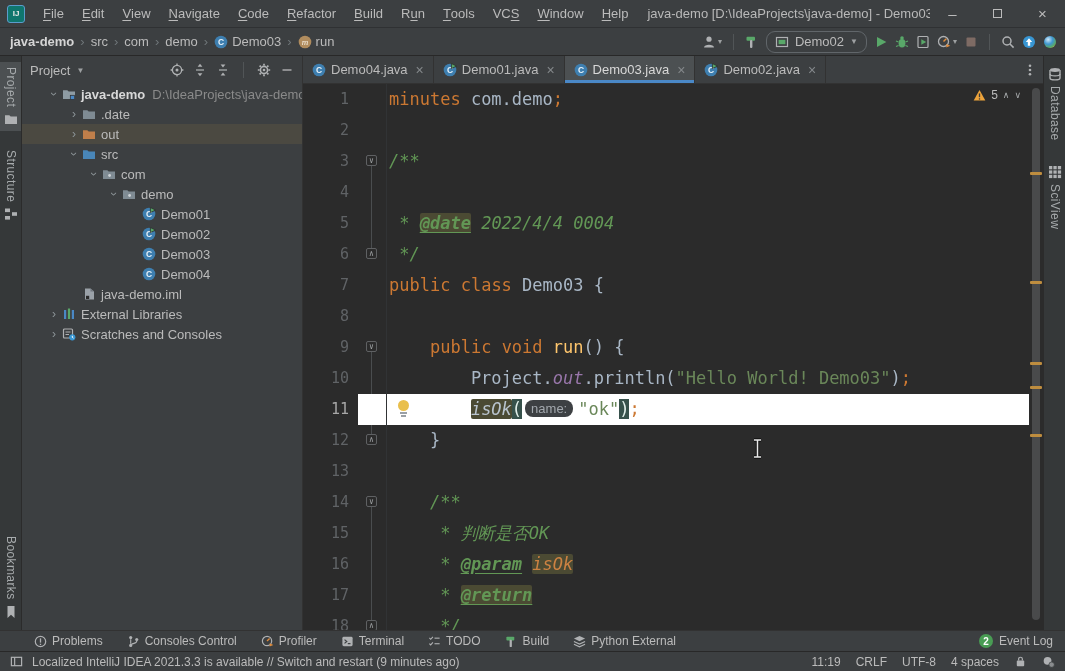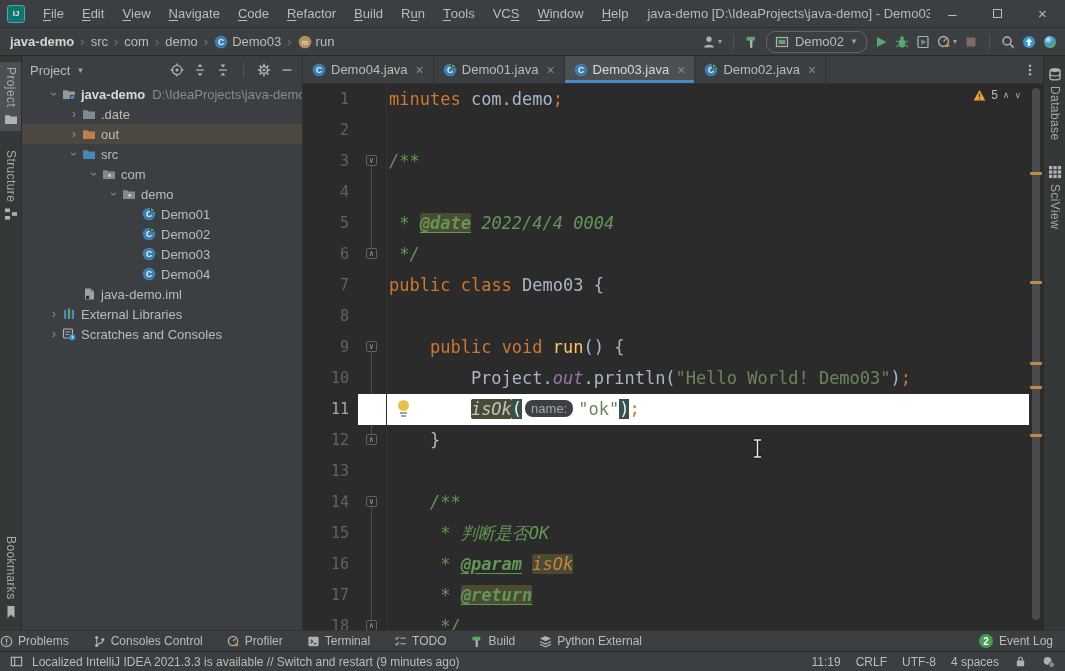--- a/index.html
+++ b/index.html
@@ -87,21 +87,21 @@
   .bulb{position:absolute;left:94px;top:6px;width:12px}
   .bulb .b1{width:11px;height:11px;border-radius:50%;background:#E9BF4C;margin:0 auto}
   .bulb .b2{width:7px;height:2px;background:#9AA0A6;margin:1px auto 0}
   .bulb .b3{width:5px;height:2px;background:#9AA0A6;margin:1px auto 0}
   .scroll-thumb{position:absolute;right:3px;top:4px;bottom:10px;width:8px;border-radius:4px;background:rgba(164,168,172,.25)}
   .scroll-mark{position:absolute;right:1px;width:12px;height:3px;background:#BE8D3F;border-radius:1px;z-index:3}
   .inspection{position:absolute;top:4px;right:22px;display:flex;align-items:center;gap:5px;font-size:12px;color:#BBBBBB;z-index:4}
   .insp-chev{font-size:9px;color:#A7AAAC}
   
   .bottombar{position:absolute;left:0;right:0;bottom:20px;height:21px;background:#3C3F41;border-top:1px solid #323232;
-             display:flex;align-items:center;gap:24px;font-size:12px}
+             display:flex;align-items:center;padding-left:34px;gap:24px;font-size:12px}
   .bb-item{display:flex;align-items:center;gap:5px;color:#BBBBBB}
   .bb-right{margin-left:auto;margin-right:12px;display:flex;align-items:center;gap:6px}
   .badge{width:14px;height:14px;border-radius:50%;background:#499C54;color:#fff;font-size:10px;font-weight:bold;
          display:flex;align-items:center;justify-content:center}
   .statusbar{position:absolute;left:0;right:0;bottom:0;height:20px;background:#3C3F41;border-top:1px solid #282828;
              display:flex;align-items:center;padding:0 10px;gap:9px;font-size:12px;color:#BBBBBB}
   .sb-right{margin-left:auto;display:flex;align-items:center;gap:15px}
   
   .cursor{position:absolute;left:751px;top:438px;z-index:9;pointer-events:none}
 </style>

